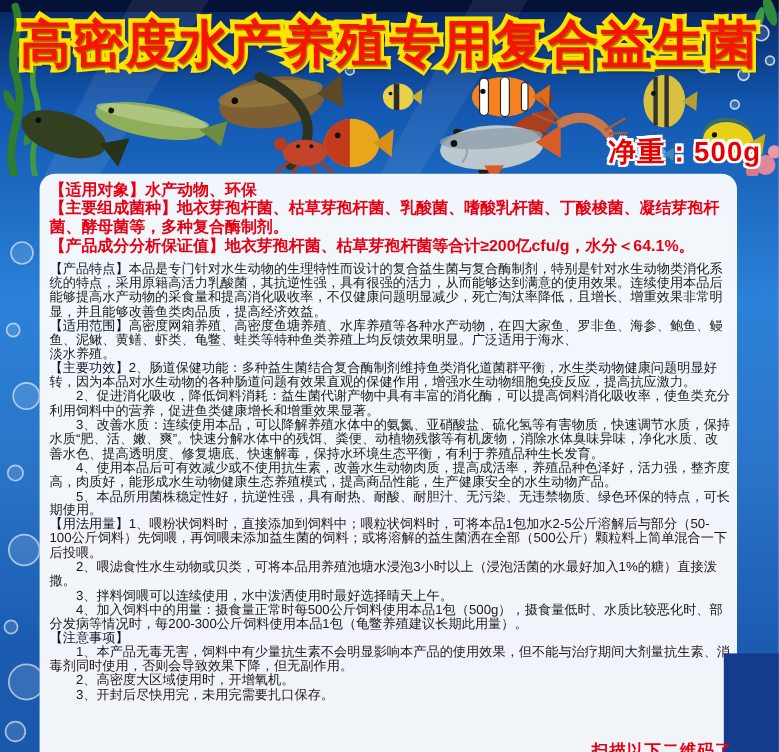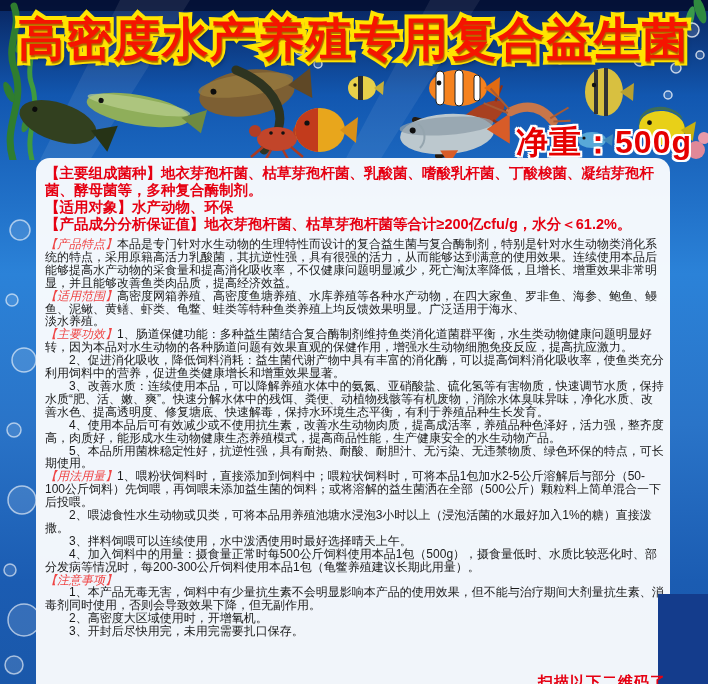--- a/index.html
+++ b/index.html
@@ -17,37 +17,37 @@
   .title-wrap { position:absolute; top:10px; left:0; width:708px; height:62px; text-align:center; z-index:4; }
   .title-layer {
     position:absolute; left:0; top:0; width:100%;
     font-size:46px; font-weight:bold; letter-spacing:2px; white-space:nowrap; line-height:58px;
   }
   .title-outline { color:#ffe400; -webkit-text-stroke:8px #ffe400; text-shadow:3px 4px 4px rgba(0,10,40,.55); }
   .title-fill { color:#f51500; text-shadow:1px 2px 1px rgba(110,0,0,.55); }
 
   .net-weight {
     position:absolute; top:121px; right:16px; z-index:4;
-    font-size:32px; font-weight:bold; color:#e60000; letter-spacing:1px;
+    font-size:25px; font-weight:bold; color:#e60000; letter-spacing:1px;
     text-shadow:-2px -2px 0 #fff, 2px -2px 0 #fff, -2px 2px 0 #fff, 2px 2px 0 #fff,
                  0 -2px 0 #fff, 0 2px 0 #fff, -2px 0 0 #fff, 2px 0 0 #fff;
   }
 
   .panel {
     position:absolute; left:36px; top:158px; width:634px; height:526px; z-index:2;
     background:rgba(255,255,255,.94); border-radius:14px 14px 0 0;
     padding:7px 6px 0 9px;
   }
 
   .spec { color:#e60012; font-weight:bold; font-size:14.5px; line-height:17px; margin-bottom:5px; }
   .spec p { margin:0; }
 
   .body-text { font-size:12px; line-height:12.9px; color:#1a1a1a; }
   .body-text p { margin:0; }
-  .lbl { color:#ef4444;font-style:italic; }
+  .lbl { color:#0f172a; }
   p.num { text-indent:2em; }
   p.prewrap { white-space:pre-wrap; }
 
   .navy-block { position:absolute; right:0; bottom:0; width:50px; height:90px; background:#143c8c; z-index:3; }
 
   .qr-note {
     position:absolute; right:42px; bottom:-8px; z-index:5;
     font-size:15px; font-weight:bold; color:#e60012; letter-spacing:1px;
   }
 
@@ -212,33 +212,33 @@
         <circle cx="22" cy="340" r="14"></circle>
         <circle cx="10" cy="410" r="6"></circle>
       <circle cx="24" cy="460" r="16"></circle>
         <circle cx="14" cy="505" r="9"></circle>
     </g>
   </svg>
 
   <div class="panel">
 
     <div class="spec">
+      <p><span>【适用对象】</span><span>水产动物、环保</span></p>
       <p><span>【主要组成菌种】</span><span>地衣芽孢杆菌、枯草芽孢杆菌、乳酸菌、嗜酸乳杆菌、丁酸梭菌、凝结芽孢杆菌、酵母菌等，多种复合酶制剂。</span></p>
-      <p><span>【适用对象】</span><span>水产动物、环保</span></p>
-      <p><span>【产品成分分析保证值】</span><span>地衣芽孢杆菌、枯草芽孢杆菌等合计≥200亿cfu/g，水分＜61.2%。</span></p>
+      <p><span>【产品成分分析保证值】</span><span>地衣芽孢杆菌、枯草芽孢杆菌等合计≥200亿cfu/g，水分＜64.1%。</span></p>
     </div>
 
     <div class="body-text">
       <p><span class="lbl">【产品特点】</span><span>本品是专门针对水生动物的生理特性而设计的复合益生菌与复合酶制剂，特别是针对水生动物类消化系统的特点，采用原籍高活力乳酸菌，其抗逆性强，具有很强的活力，从而能够达到满意的使用效果。连续使用本品后能够提高水产动物的采食量和提高消化吸收率，不仅健康问题明显减少，死亡淘汰率降低，且增长、增重效果非常明显，并且能够改善鱼类肉品质，提高经济效益。</span></p>
 
 
       <p class="prewrap"><span class="lbl">【适用范围】</span><span>高密度网箱养殖、高密度鱼塘养殖、水库养殖等各种水产动物，在四大家鱼、罗非鱼、海参、鲍鱼、鳗鱼、泥鳅、黄鳝、虾类、龟鳖、蛙类等特种鱼类养殖上均反馈效果明显。广泛适用于海水、
 淡水养殖。</span></p>
 
-      <p><span class="lbl">【主要功效】</span><span>1、肠道保健功能：多种益生菌结合复合酶制剂维持鱼类消化道菌群平衡，水生类动物健康问题明显好转，因为本品对水生动物的各种肠道问题有效果直观的保健作用，增强水生动物细胞免疫反应，提高抗应激力。</span></p>
+      <p><span class="lbl">【主要功效】</span><span>2、肠道保健功能：多种益生菌结合复合酶制剂维持鱼类消化道菌群平衡，水生类动物健康问题明显好转，因为本品对水生动物的各种肠道问题有效果直观的保健作用，增强水生动物细胞免疫反应，提高抗应激力。</span></p>
       <p class="num">2、促进消化吸收，降低饲料消耗：益生菌代谢产物中具有丰富的消化酶，可以提高饲料消化吸收率，使鱼类充分利用饲料中的营养，促进鱼类健康增长和增重效果显著。</p>
       <p class="num">3、改善水质：连续使用本品，可以降解养殖水体中的氨氮、亚硝酸盐、硫化氢等有害物质，快速调节水质，保持水质“肥、活、嫩、爽”。快速分解水体中的残饵、粪便、动植物残骸等有机废物，消除水体臭味异味，净化水质、改善水色、提高透明度、修复塘底、快速解毒，保持水环境生态平衡，有利于养殖品种生长发育。</p>
       <p class="num">4、使用本品后可有效减少或不使用抗生素，改善水生动物肉质，提高成活率，养殖品种色泽好，活力强，整齐度高，肉质好，能形成水生动物健康生态养殖模式，提高商品性能，生产健康安全的水生动物产品。</p>
       <p class="num">5、本品所用菌株稳定性好，抗逆性强，具有耐热、耐酸、耐胆汁、无污染、无违禁物质、绿色环保的特点，可长期使用。</p>
 
       <p><span class="lbl">【用法用量】</span><span>1、喂粉状饲料时，直接添加到饲料中；喂粒状饲料时，可将本品1包加水2-5公斤溶解后与部分（50-100公斤饲料）先饲喂，再饲喂未添加益生菌的饲料；或将溶解的益生菌洒在全部（500公斤）颗粒料上简单混合一下后投喂。</span></p>
       <p class="num">2、喂滤食性水生动物或贝类，可将本品用养殖池塘水浸泡3小时以上（浸泡活菌的水最好加入1%的糖）直接泼撒。</p>
       <p class="num">3、拌料饲喂可以连续使用，水中泼洒使用时最好选择晴天上午。</p>
       <p class="num">4、加入饲料中的用量：摄食量正常时每500公斤饲料使用本品1包（500g），摄食量低时、水质比较恶化时、部分发病等情况时，每200-300公斤饲料使用本品1包（龟鳖养殖建议长期此用量）。</p>
 

